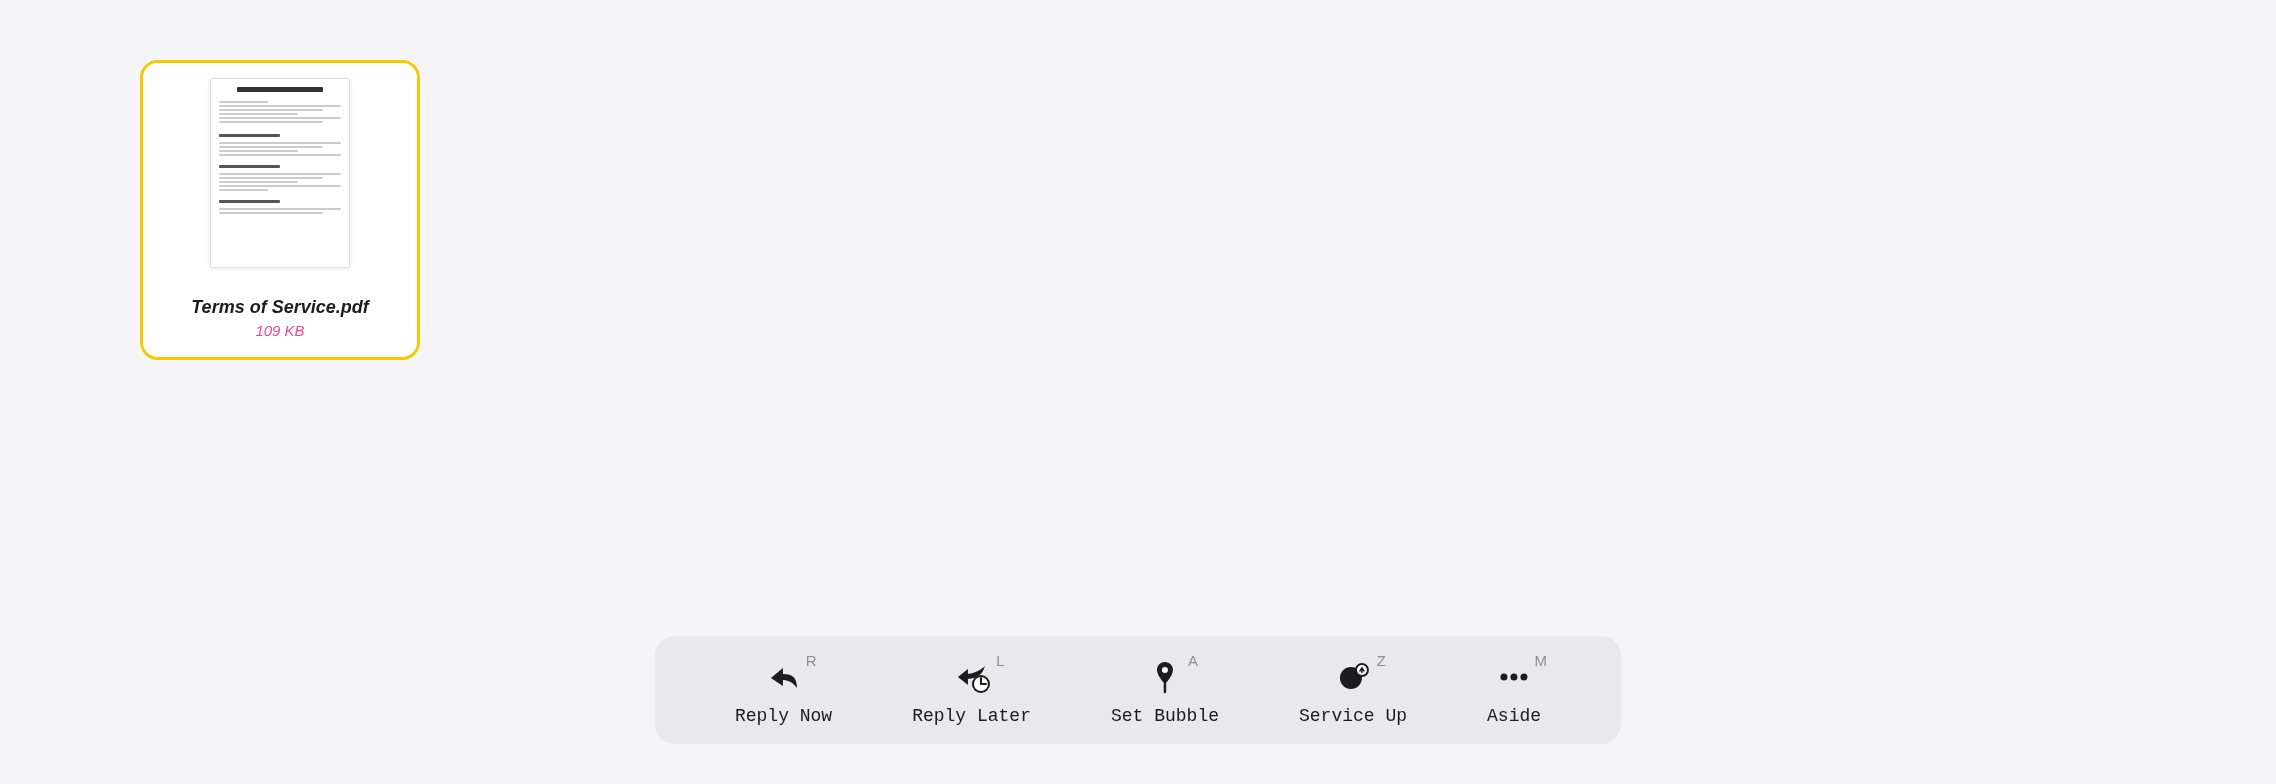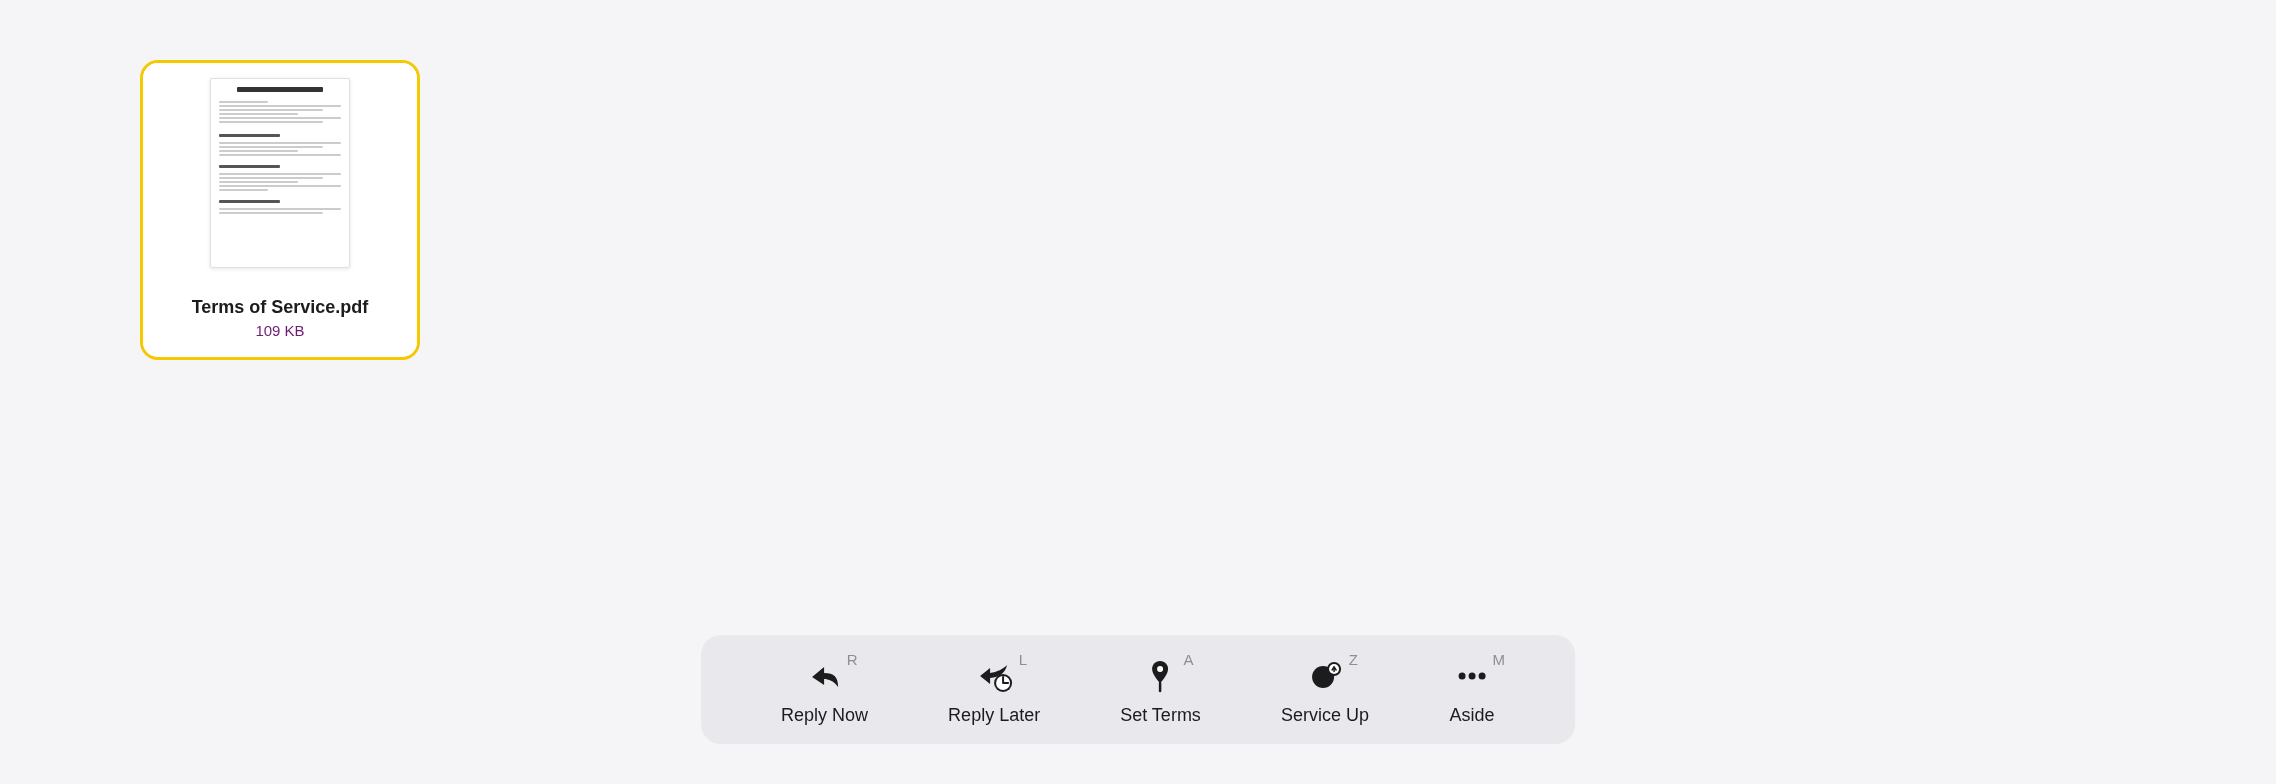--- a/index.html
+++ b/index.html
@@ -95,32 +95,33 @@
       display: flex;
       flex-direction: column;
       gap: 2px;
       margin-top: 2px;
     }
 
     .pdf-info {
       padding: 14px 16px 18px;
       text-align: center;
       background: #fff;
+      font-style: italic;
     }
 
     .pdf-filename {
       font-size: 18px;
       font-weight: 600;
       color: #1c1c1e;
       margin-bottom: 4px;
     }
 
     .pdf-filesize {
       font-size: 15px;
-      color: #701a75;
+      color: #ec4899;
     }
 
     
     .bottom-toolbar {
       position: absolute;
       bottom: 40px;
       left: 50%;
       transform: translateX(-50%);
       background: #e8e8ed;
       border-radius: 20px;
@@ -156,20 +157,21 @@
       align-items: center;
       justify-content: center;
       position: relative;
       margin-bottom: 6px;
     }
 
     .toolbar-label {
       font-size: 18px;
       font-weight: 500;
       color: #1c1c1e;
+      font-family: Liberation Mono, monospace;
     }
 
     .shortcut-key {
       position: absolute;
       top: -2px;
       right: -10px;
       font-size: 15px;
       font-weight: 500;
       color: #8e8e93;
     }
@@ -258,21 +260,21 @@
     <div class="toolbar-icon">
       <svg class="svg-icon" viewBox="0 0 38 38" fill="none" xmlns="http://www.w3.org/2000/svg">
 
         <path d="M19 4 C14 4 11 8 11 12 C11 18 19 26 19 26 C19 26 27 18 27 12 C27 8 24 4 19 4 Z" fill="#1c1c1e"></path>
         <circle cx="19" cy="12" r="3" fill="white"></circle>
         <line x1="19" y1="26" x2="19" y2="34" stroke="#1c1c1e" stroke-width="2.5" stroke-linecap="round"></line>
 
       </svg>
       <span class="shortcut-key">A</span>
     </div>
-    <span class="toolbar-label">Set Terms</span>
+    <span class="toolbar-label">Set Bubble</span>
   </div>
 
   <div class="toolbar-item">
     <div class="toolbar-icon">
       <svg class="svg-icon" viewBox="0 0 38 38" fill="none" xmlns="http://www.w3.org/2000/svg">
 
         <circle cx="17" cy="20" r="11" fill="#1c1c1e"></circle>
 
         <circle cx="28" cy="12" r="7" fill="#1c1c1e"></circle>
         <circle cx="28" cy="12" r="5" fill="white"></circle>

